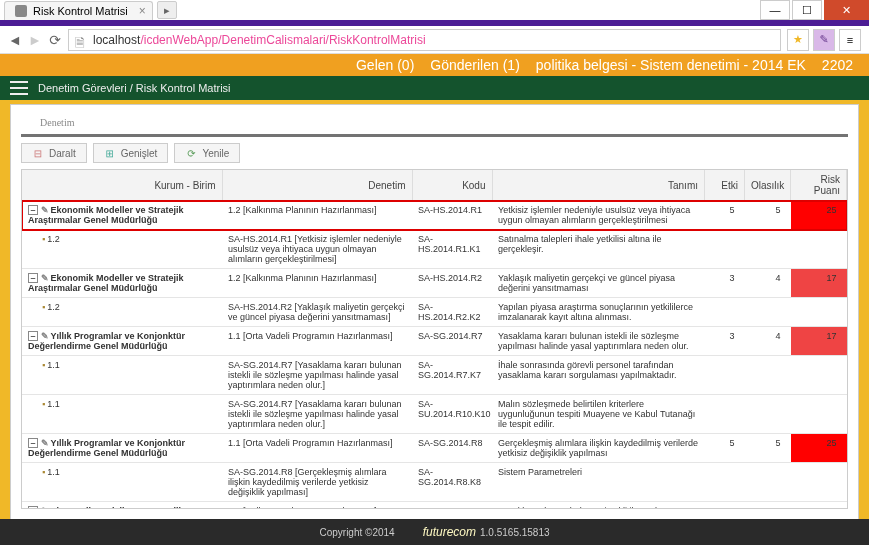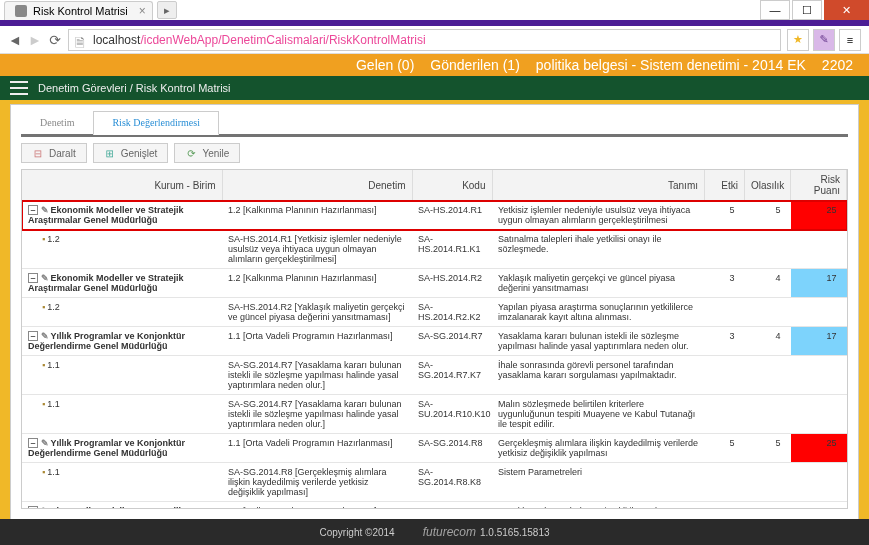--- a/index.html
+++ b/index.html
@@ -57,26 +57,26 @@
 table.grid th { background: #f3f3f3; border-bottom: 1px solid #ccc; border-right: 1px solid #ddd; text-align: right; padding: 4px 6px; font-size: 10px; font-weight: normal; color: #444; }
 table.grid td { border-bottom: 1px solid #e5e5e5; padding: 4px 6px; font-size: 9px; color: #333; vertical-align: top; }
 table.grid tr.group-row td.kurum { font-weight: bold; }
 table.grid tr.selected { outline: 2px solid #d00; outline-offset: -1px; }
 table.grid td.num { text-align: right; padding-right: 10px; }
 .expand-ico { display: inline-block; width: 10px; height: 10px; border: 1px solid #888; text-align: center; line-height: 8px; font-size: 9px; margin-right: 3px; color: #555; }
 .pencil { color: #888; margin-right: 2px; }
 .indent { display: inline-block; width: 14px; }
 .sub-ico { color: #aa8833; margin-right: 2px; font-size: 9px; }
 .risk-red { background: #ff0000; color: #ff0000; }
-.risk-yellow { background: #7dd3fc; }
+.risk-yellow { background: #ef4444; }
 
 
 .scroll-stub { background: #888; height: 10px; margin: 0 10px 0 10px; }
 .footer { position: absolute; bottom: 0; left: 0; right: 0; background: #2a2a2a; color: #ccc; height: 26px; display: flex; align-items: center; justify-content: center; font-size: 10px; gap: 4px; }
-.footer .brand { color: #a3a3a3; font-style: italic; font-size: 12px; margin-left: 24px; }
+.footer .brand { color: #fef9c3; font-style: italic; font-size: 12px; margin-left: 24px; }
 </style>
 </head>
 <body>
 
 <div class="titlebar">
   <div class="tab-strip">
     <div class="browser-tab">
       <span class="favicon"></span>
       <span>Risk Kontrol Matrisi</span>
       <span class="close">×</span>
@@ -119,21 +119,20 @@
       <span></span>
       <span></span>
     </div>
   <span>Denetim Görevleri / Risk Kontrol Matrisi</span>
 </div>
 
 <div class="content-frame">
 
   <div class="page-tabs">
     <div class="page-tab">Denetim</div>
-    <div class="page-tab active">Risk Değerlendirmesi</div>
   </div>
 
   <div class="toolbar">
     <div class="tbtn">
         <span class="ico collapse">⊟</span>
         <span>Daralt</span>
       </div>
     <div class="tbtn">
         <span class="ico">⊞</span>
         <span>Genişlet</span>
@@ -173,21 +172,21 @@
             <td>SA-HS.2014.R1</td>
             <td>Yetkisiz işlemler nedeniyle usulsüz veya ihtiyaca uygun olmayan alımların gerçekleştirilmesi</td>
             <td class="num">5</td>
             <td class="num">5</td>
             <td class="num risk-red">25</td>
           </tr>
           <tr>
             <td class="kurum"><span class="indent"></span><span class="sub-ico">▪</span>1.2</td>
             <td>SA-HS.2014.R1 [Yetkisiz işlemler nedeniyle usulsüz veya ihtiyaca uygun olmayan alımların gerçekleştirilmesi]</td>
             <td>SA-HS.2014.R1.K1</td>
-            <td>Satınalma talepleri ihale yetkilisi onayı ile sözleşmede.</td>
+            <td>Satınalma talepleri ihale yetkilisi altına ile gerçekleşir.</td>
             <td class="num"></td>
             <td class="num"></td>
             <td class="num "></td>
           </tr>
           <tr class="group-row">
             <td class="kurum"><span class="expand-ico">–</span><span class="pencil">✎</span>Ekonomik Modeller ve Stratejik Araştırmalar Genel Müdürlüğü</td>
             <td>1.2 [Kalkınma Planının Hazırlanması]</td>
             <td>SA-HS.2014.R2</td>
             <td>Yaklaşık maliyetin gerçekçi ve güncel piyasa değerini yansıtmaması</td>
             <td class="num">3</td>

